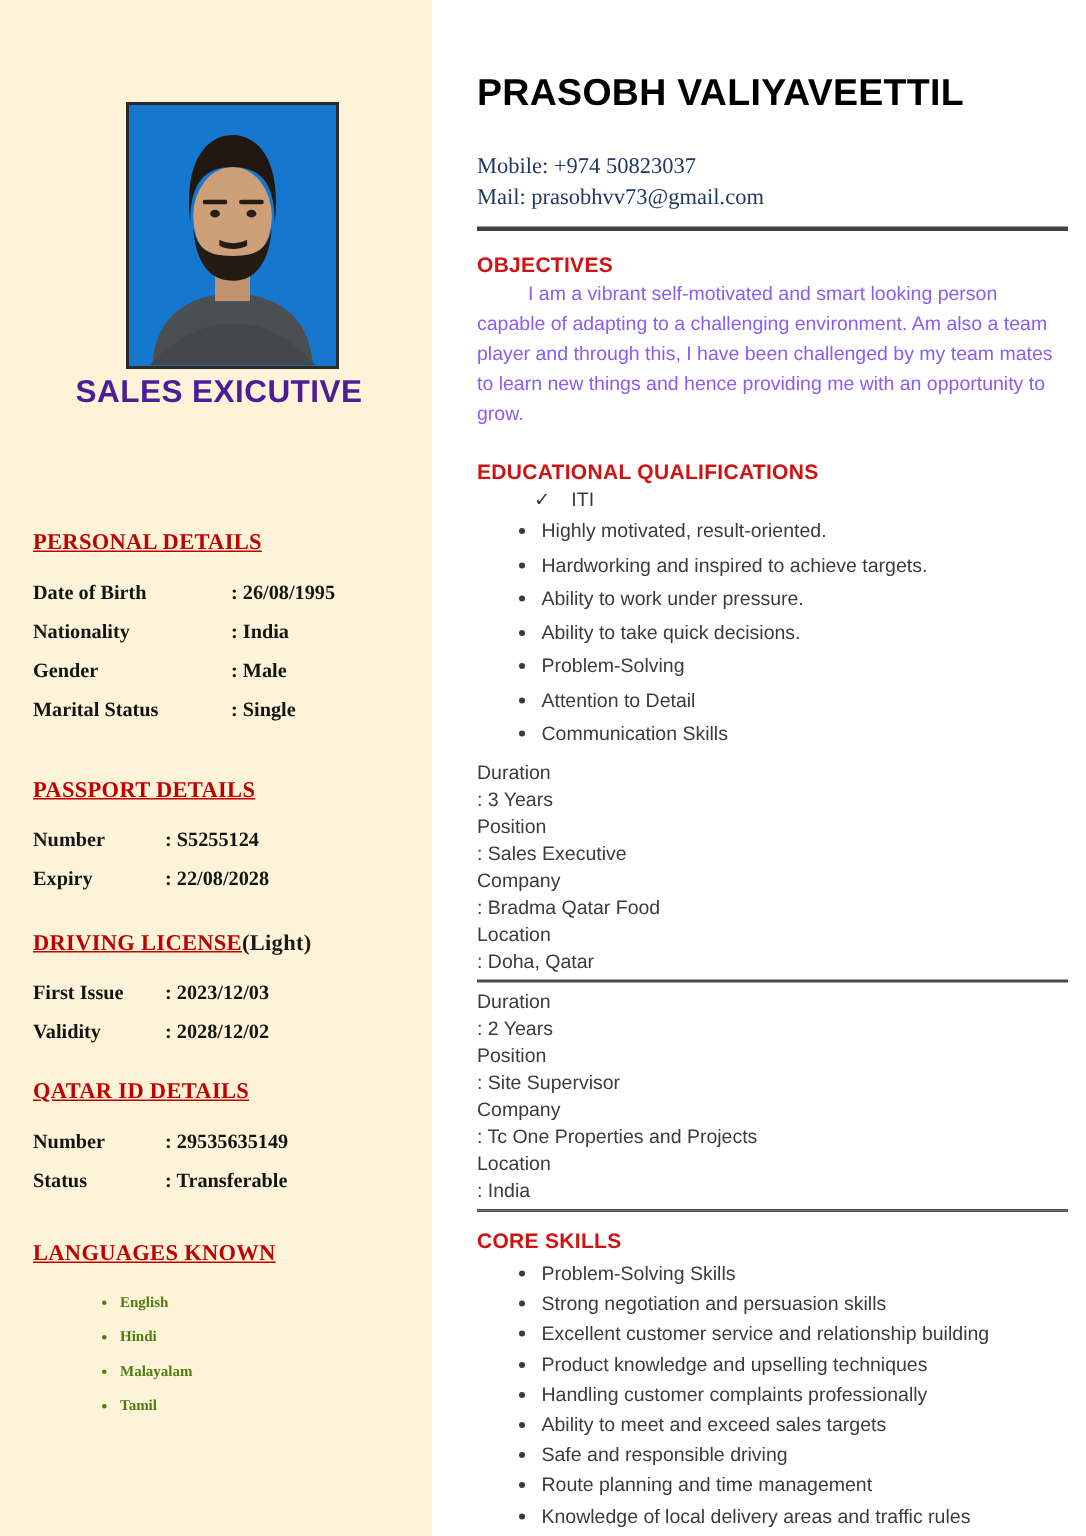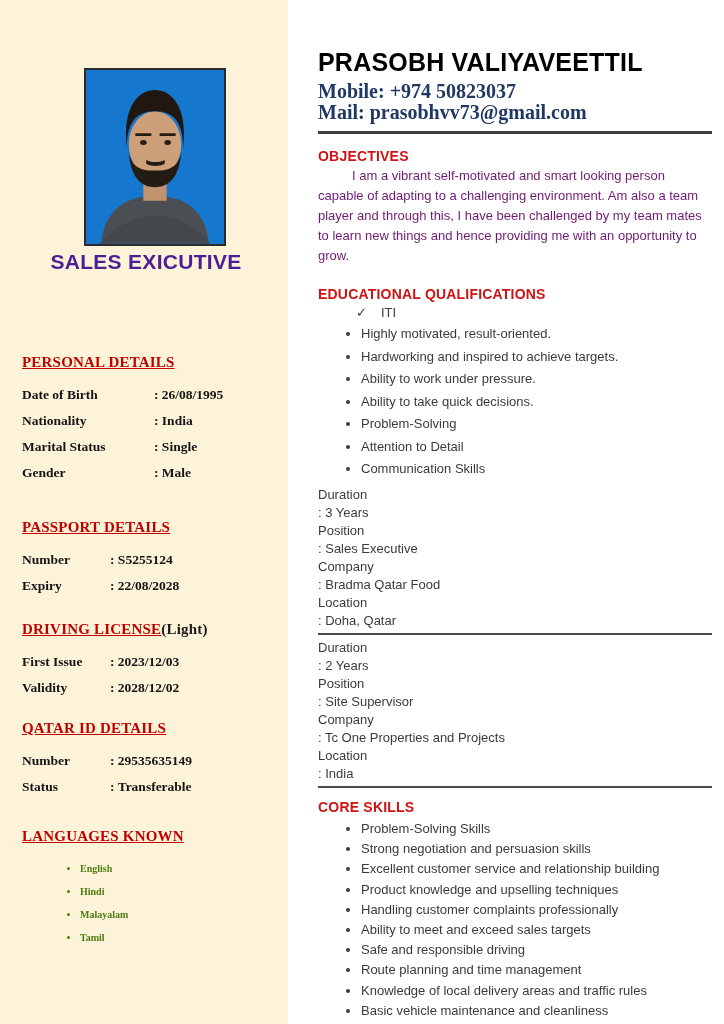--- a/index.html
+++ b/index.html
@@ -53,39 +53,39 @@
   
   .main {
     flex: 1; height: 100%;
     padding: 48px 12px 0 30px;
   }
   .person-name {
     font-size: 25px; font-weight: bold; color: #000;
     letter-spacing: 0.2px; white-space: nowrap;
   }
   .contact {
-    margin-top: 4px;
+    margin-top: 24px;
     font-family: "Liberation Serif", serif;
-    font-weight: bold; font-size: 20px; color: #1f3864;
+    font-weight: normal; font-size: 15px; color: #1f3864;
     line-height: 21px;
   }
   .header-divider { margin-top: 8px; border-top: 3px solid #3f3f46; width: 394px; }
 
   .sec-heading {
     font-size: 14px; font-weight: bold; color: #cf1313;
     letter-spacing: 0.2px;
   }
   .h-objectives { margin-top: 14px; }
   .h-education  { margin-top: 20px; }
   .h-strength   { margin-top: 28px; }
   .h-workexp    { margin-top: 14px; }
   .h-coreskills { margin-top: 11px; }
   .h-declare    { margin-top: 47px; }
 
-  .body-text { font-size: 13px; line-height: 20px; color: #701a75; width: 394px; }
+  .body-text { font-size: 13px; line-height: 20px; color: #8b5cf6; width: 394px; }
   .objectives-text { margin-top: 2px; text-indent: 34px; }
   .declaration-text { margin-top: 3px; text-indent: 56px; }
 
   .edu-item { margin-top: 3px; padding-left: 38px; font-size: 13px; color: #3b3b3b; }
   .edu-item .check { margin-right: 14px; color: #3b3b3b; }
 
   ul.dot-list { margin: 6px 0 0 43px; width: 360px; }
   ul.dot-list li { font-size: 13px; color: #3b3b3b; }
   .strength-list li { margin-bottom: 7.5px; }
   .skills-list li { margin-bottom: 5.2px; }
@@ -129,26 +129,26 @@
       <div class="side-rows">
         <div class="side-row">
           <span class="lbl">Date of Birth</span>
           <span class="val">: 26/08/1995</span>
         </div>
         <div class="side-row">
           <span class="lbl">Nationality</span>
           <span class="val">: India</span>
         </div>
         <div class="side-row">
+          <span class="lbl">Gender</span>
+          <span class="val">: Male</span>
+        </div>
+        <div class="side-row">
           <span class="lbl">Marital Status</span>
           <span class="val">: Single</span>
-        </div>
-        <div class="side-row">
-          <span class="lbl">Gender</span>
-          <span class="val">: Male</span>
         </div>
       </div>
     </div>
 
     <div class="side-section sec-passport narrow">
       <div class="side-title">PASSPORT DETAILS</div>
       <div class="side-rows">
         <div class="side-row">
           <span class="lbl">Number</span>
           <span class="val">: S5255124</span>

